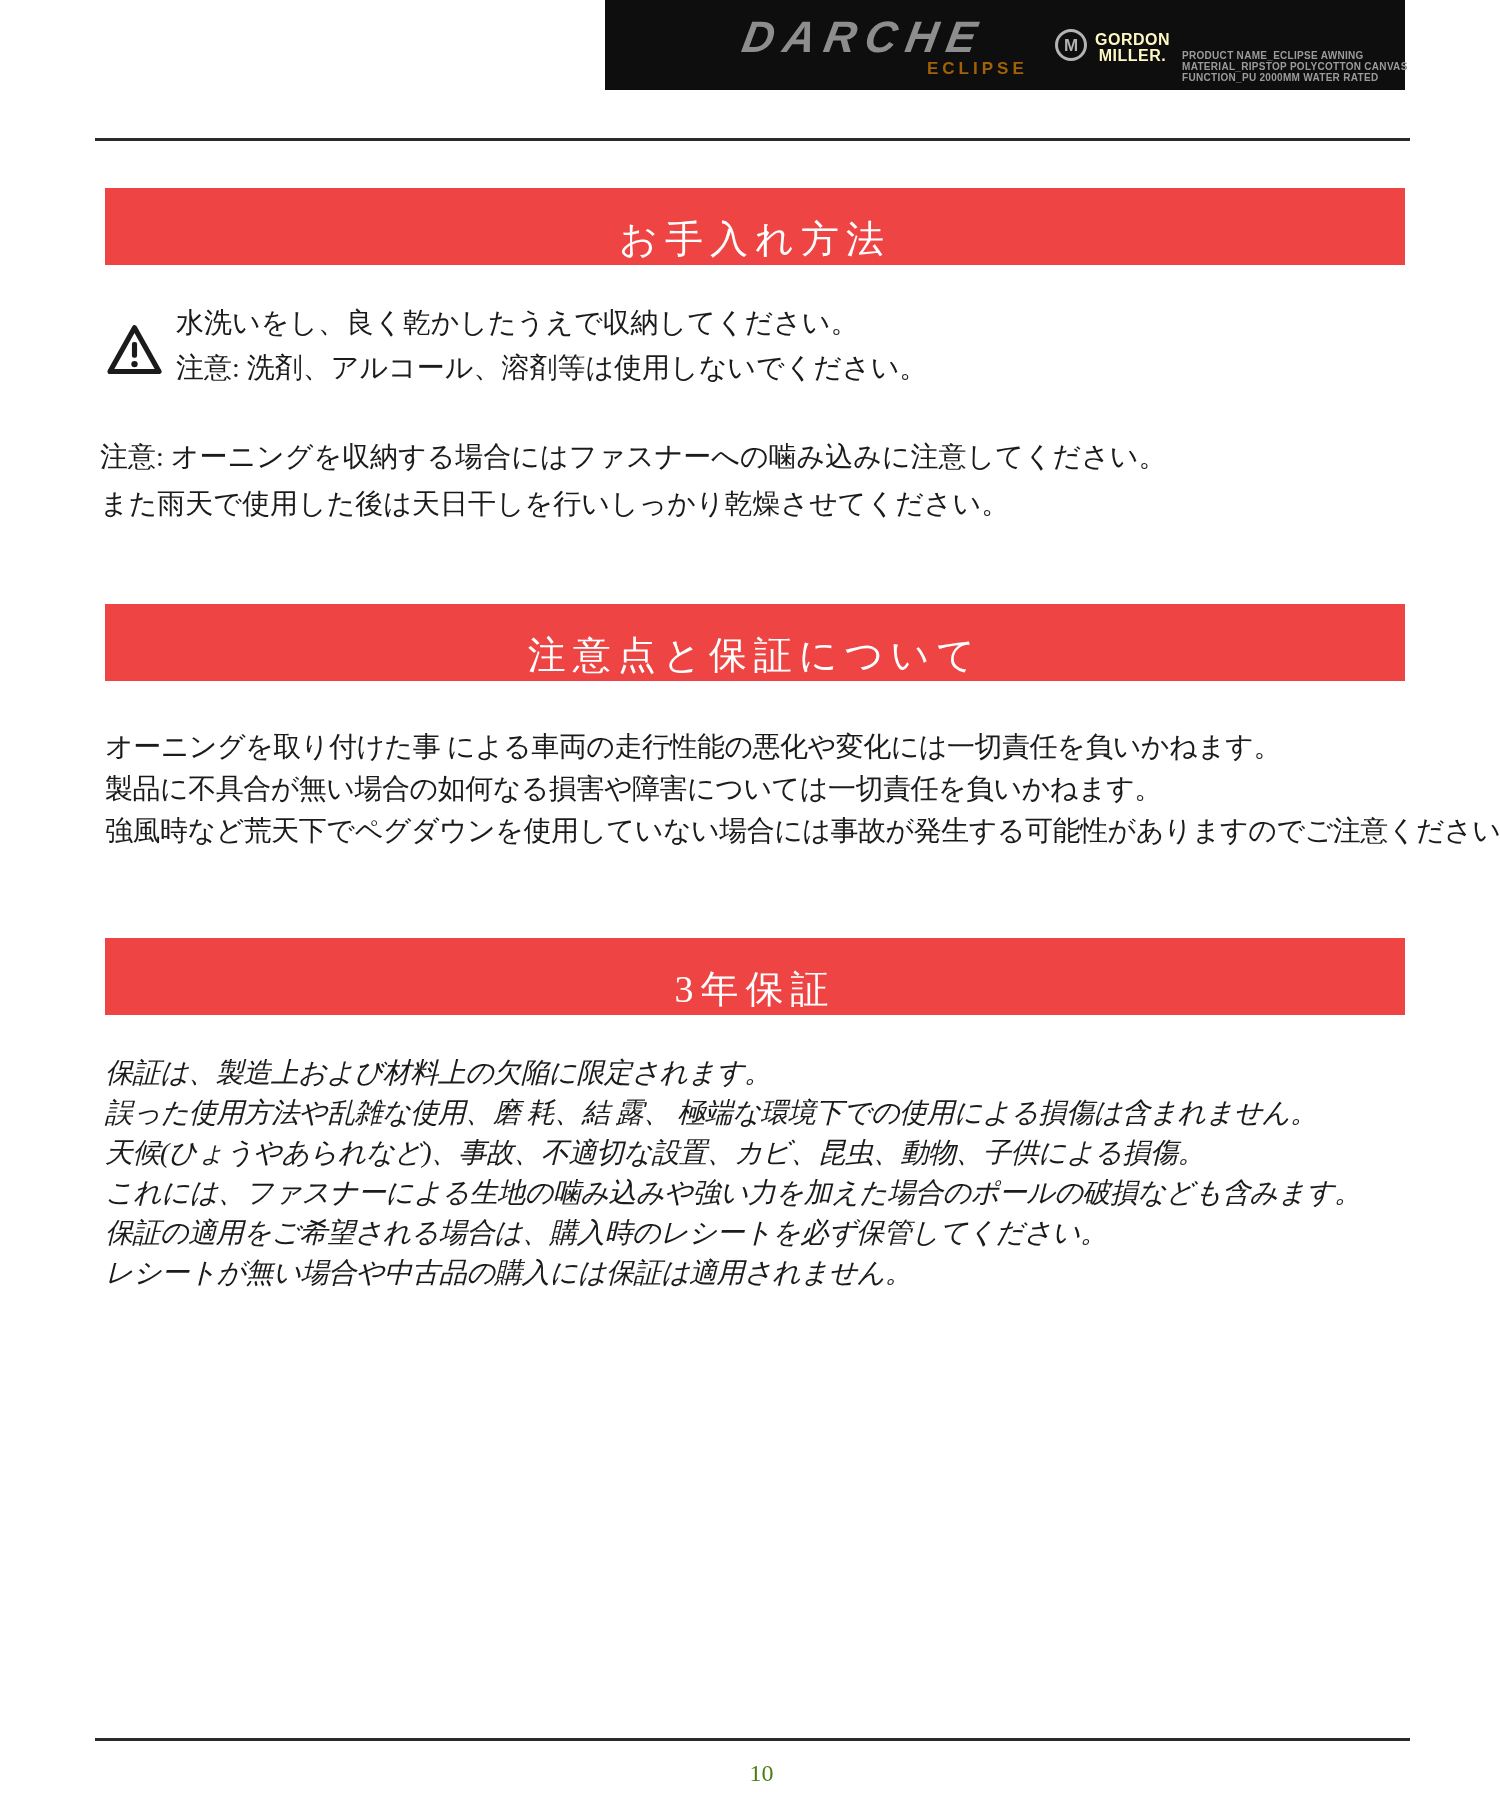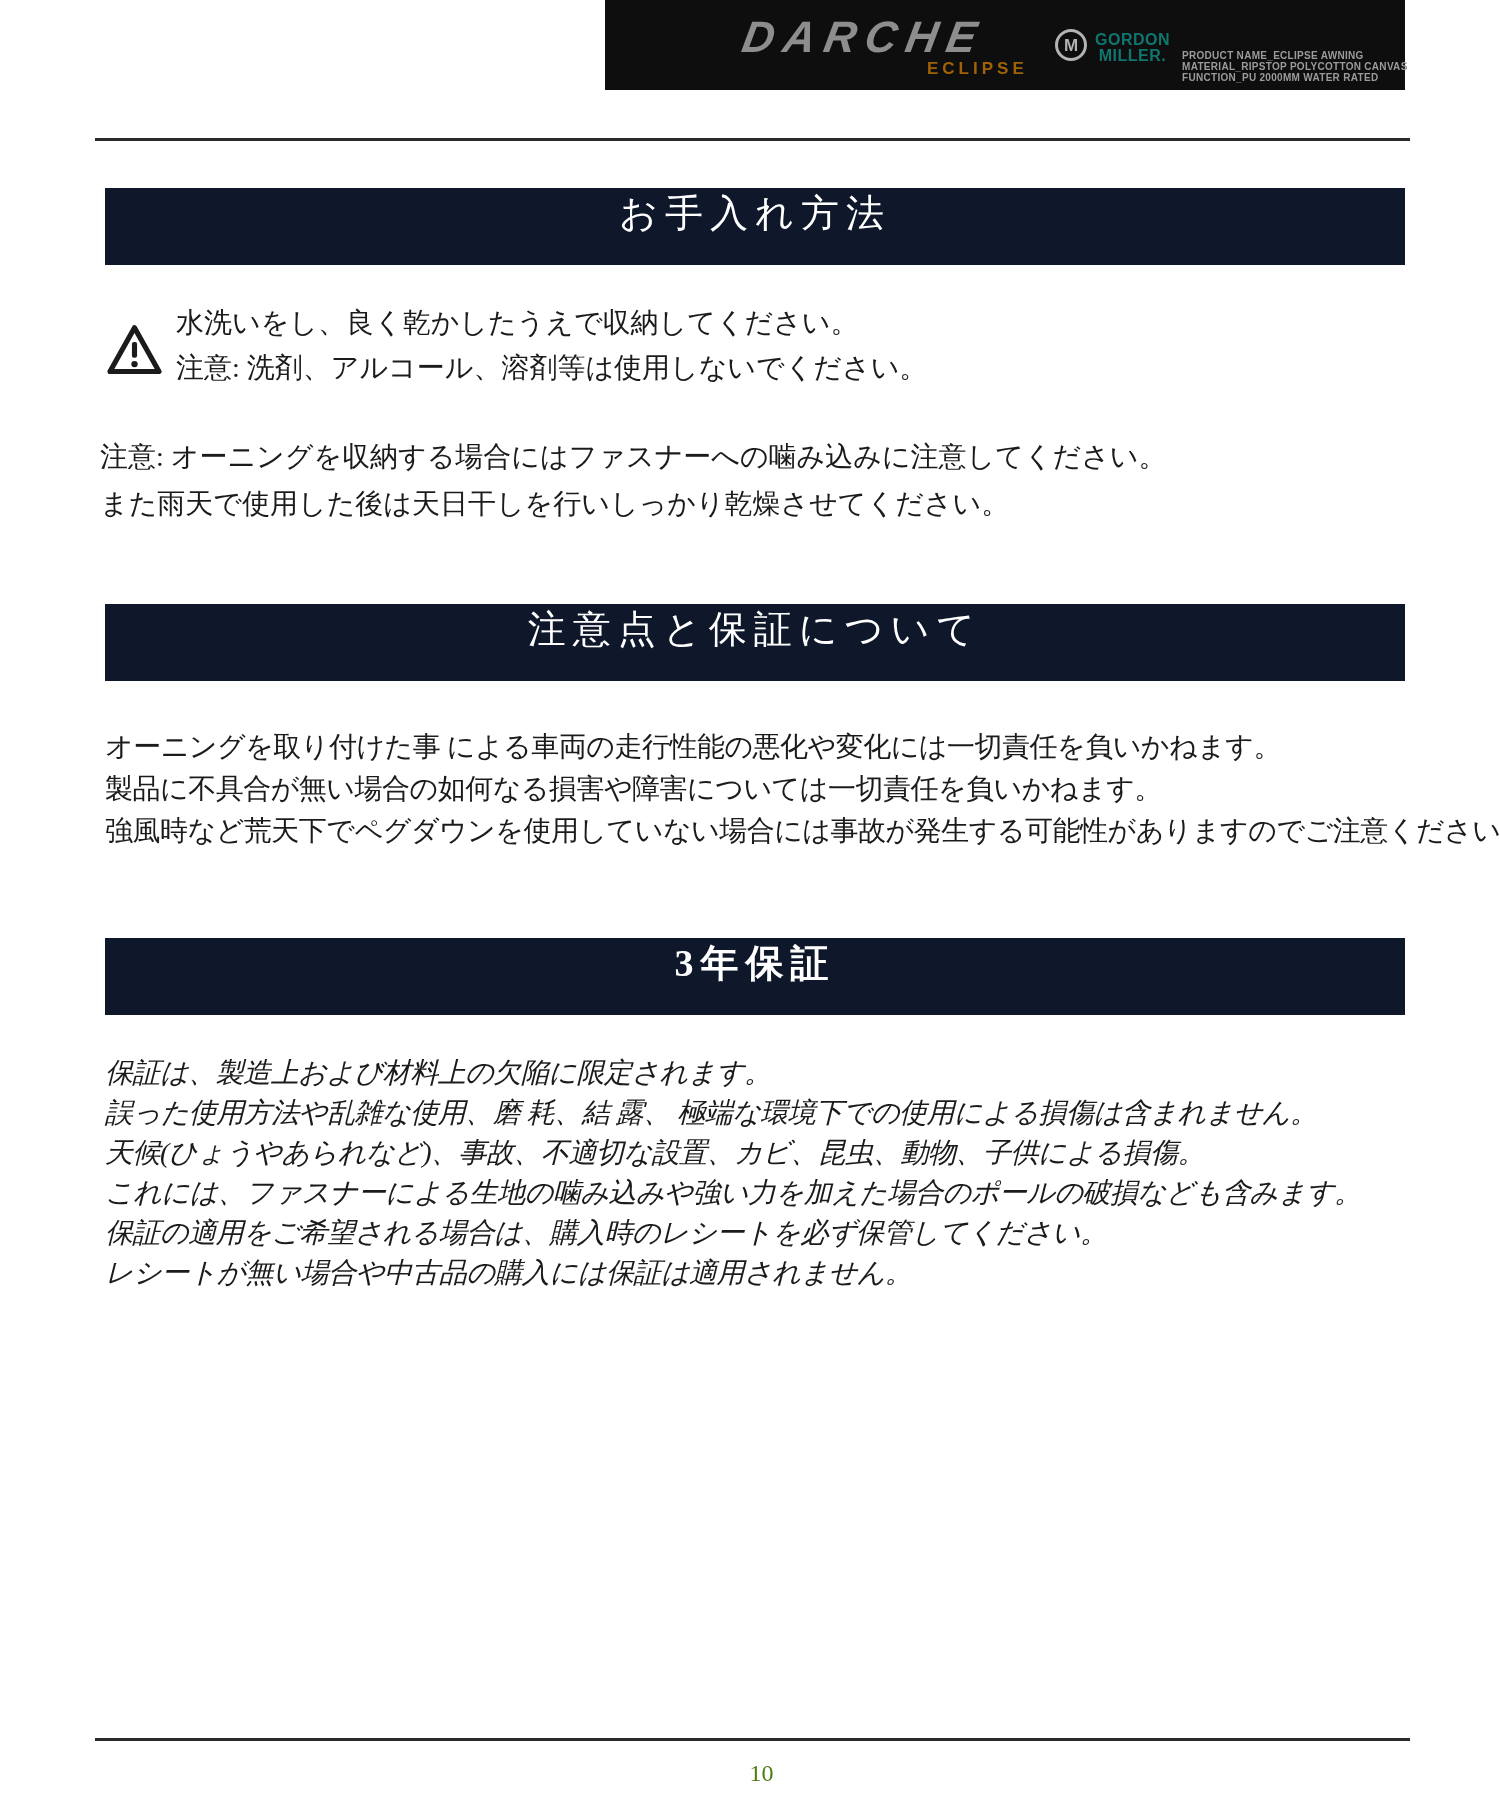--- a/index.html
+++ b/index.html
@@ -29,44 +29,44 @@
     position:absolute; left:450px; top:29px; width:26px; height:26px;
     border:3px solid #b3b3b3; border-radius:50%;
     display:flex; align-items:center; justify-content:center;
     color:#b3b3b3; font-family:"Liberation Sans","DejaVu Sans",sans-serif;
     font-weight:700; font-size:17px; line-height:1;
   }
   .gm-name {
     position:absolute; left:490px; top:32px; text-align:center;
     font-family:"Liberation Sans","DejaVu Sans",sans-serif;
     font-weight:700; font-size:16px; line-height:16px; letter-spacing:0.5px;
-    color:#0f766e;
+    color:#fef9c3;
   }
   .specs {
     position:absolute; left:577px; top:50px;
     font-family:Liberation Sans, sans-serif;
     font-weight:700; font-size:10px; line-height:11px; letter-spacing:0.3px;
     color:#9b9b9b; text-transform:uppercase; white-space:nowrap;
   }
 
   
   .rule { position:absolute; left:95px; width:1315px; height:3px; background:#2a2a2a; }
   .rule-top { top:138px; }
   .rule-bottom { top:1738px; }
 
   
   .banner {
     position:absolute; left:105px; width:1300px; height:77px;
-    background:#0f172a; color:#ffffff;
-    display:flex; align-items:flex-start; justify-content:center;
+    background:#ef4444; color:#ffffff;
+    display:flex; align-items:flex-end; justify-content:center;
     font-size:38px; letter-spacing:7px; font-weight:400;
   }
   .banner-care     { top:188px; }
   .banner-caution  { top:604px; }
-  .banner-warranty { top:938px;font-weight:bold; }
+  .banner-warranty { top:938px; }
 
   
   .warn-icon { position:absolute; left:106px; top:321px; width:57px; height:60px; }
   .warn-text {
     position:absolute; left:176px; top:300px;
     font-size:28px; line-height:45px; white-space:nowrap;
   }
   .note-para {
     position:absolute; left:100px; top:433px;
     font-size:28px; line-height:47px; white-space:nowrap;

